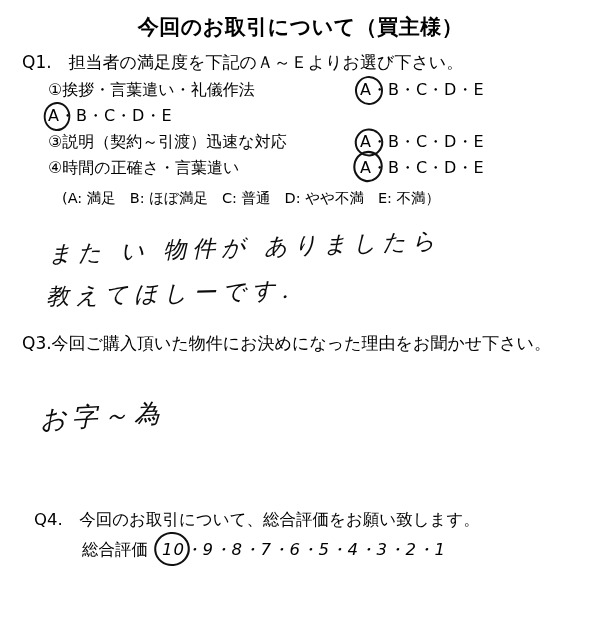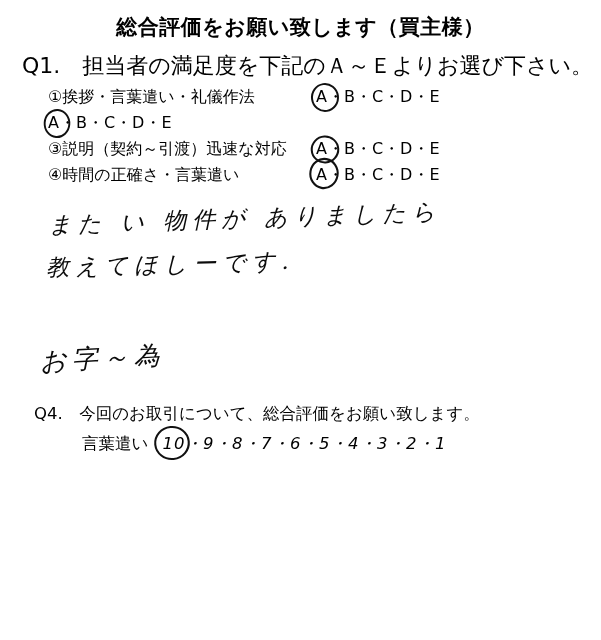--- a/index.html
+++ b/index.html
@@ -25,34 +25,35 @@
   .title {
     text-align: center;
     font-size: 21px;
     font-weight: bold;
     letter-spacing: 0.5px;
     margin-top: 13px;
     margin-bottom: 10px;
     font-family: "DejaVu Sans", sans-serif;
   }
   .q-line {
-    font-size: 22px;
+    font-size: 17px;
     margin: 0 0 6px 0;
     padding-left: 12px;
     white-space: nowrap;
     font-family: "DejaVu Sans", sans-serif;
   }
   .q-line.q2 { padding-left: 12px; margin-top: 8px; }
   .item-row {
     display: flex;
     align-items: flex-end;
     font-size: 16px;
     padding-left: 38px;
     margin-bottom: 5px;
     font-family: "DejaVu Sans", sans-serif;
+    gap: 44px;
   }
   .item-label {
     width: 268px;
     white-space: nowrap;
   }
   .scale {
     position: relative;
     white-space: nowrap;
     letter-spacing: 0.5px;
   }
@@ -115,20 +116,21 @@
     transform: rotate(-3deg);
     letter-spacing: 5px;
     font-size: 26px;
   }
   .q4-line {
     font-size: 16.5px;
     padding-left: 24px;
     margin-bottom: 8px;
     white-space: nowrap;
     font-family: "DejaVu Sans", sans-serif;
+    margin-top: 48px;
   }
   .total-row {
     display: flex;
     align-items: center;
     padding-left: 72px;
     font-size: 16.5px;
     font-family: "DejaVu Sans", sans-serif;
   }
   .total-label { margin-right: 14px; }
   .total-scale {
@@ -147,21 +149,21 @@
     border-radius: 50%;
     transform: rotate(-6deg) scale(1.05, 1.0);
   }
   .sep { color: #000; }
 </style>
 </head>
 <body>
 
 <div class="page">
 
-  <div class="title">総合評価をお願い致します（買主様）</div>
+  <div class="title">今回のお取引について（買主様）</div>
 
   <div class="q-line">Q1.　担当者の満足度を下記のＡ～Ｅよりお選び下さい。</div>
 
   <div class="item-row">
     <div class="item-label">①挨拶・言葉遣い・礼儀作法</div>
     <div class="scale">
       <span class="circle-mark"></span>
       <span class="opt">A</span><span class="sep">・</span><span class="opt">B</span><span class="sep">・</span><span class="opt">C</span><span class="sep">・</span><span class="opt">D</span><span class="sep">・</span><span class="opt">E</span>
     </div>
   </div>
@@ -182,35 +184,39 @@
   </div>
 
   <div class="item-row">
     <div class="item-label">④時間の正確さ・言葉遣い</div>
     <div class="scale">
       <span class="circle-mark m4"></span>
       <span class="opt">A</span><span class="sep">・</span><span class="opt">B</span><span class="sep">・</span><span class="opt">C</span><span class="sep">・</span><span class="opt">D</span><span class="sep">・</span><span class="opt">E</span>
     </div>
   </div>
 
+  <div class="legend">
+    <span>(A: 満足</span><span>B: ほぼ満足</span><span>C: 普通</span><span>D: やや不満</span><span>E: 不満）</span>
+  </div>
 
 
   <div class="answer-block">
     <div class="hand hand-line-1">また い 物件が ありましたら</div>
     <div class="hand hand-line-2">教えてほしーです.</div>
   </div>
 
+  <div class="q-line">Q3.今回ご購入頂いた物件にお決めになった理由をお聞かせ下さい。</div>
 
   <div class="answer-block-2">
     <div class="hand hand-line-3">お字～為</div>
   </div>
 
   <div class="q4-line">Q4.　今回のお取引について、総合評価をお願い致します。</div>
 
   <div class="total-row">
-    <div class="total-label">言葉遣い</div>
+    <div class="total-label">総合評価</div>
     <div class="total-scale">
       <span class="circle-10"></span>
       <span class="opt">10</span><span class="sep">・</span><span class="opt">9</span><span class="sep">・</span><span class="opt">8</span><span class="sep">・</span><span class="opt">7</span><span class="sep">・</span><span class="opt">6</span><span class="sep">・</span><span class="opt">5</span><span class="sep">・</span><span class="opt">4</span><span class="sep">・</span><span class="opt">3</span><span class="sep">・</span><span class="opt">2</span><span class="sep">・</span><span class="opt">1</span>
     </div>
   </div>
 
 </div>
 
 </body></html>

